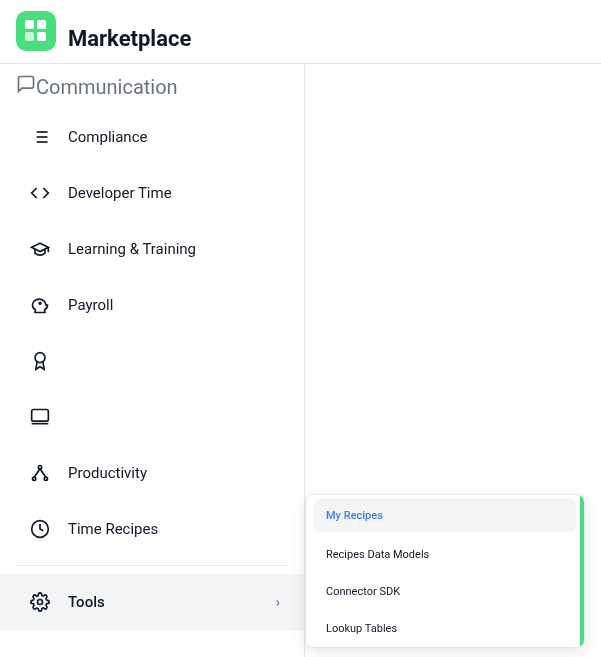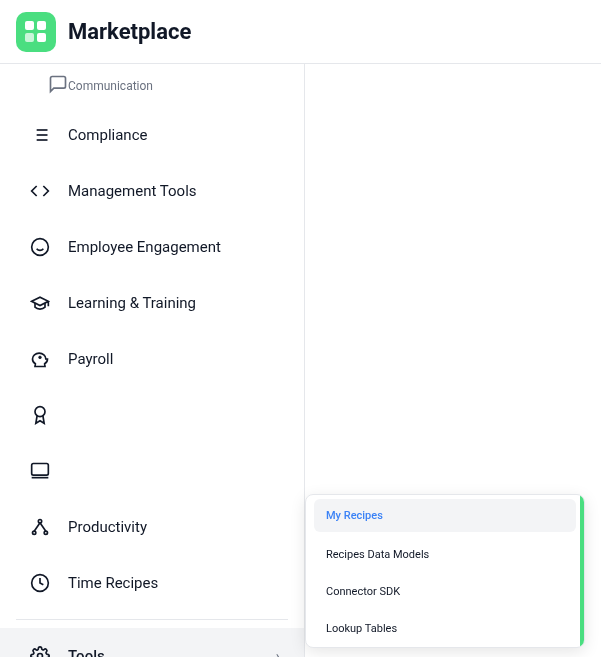--- a/index.html
+++ b/index.html
@@ -8,21 +8,21 @@
       background: #fff;
       width: 601px;
       height: 657px;
       overflow: hidden;
       position: relative;
     }
 
     
     .header {
       display: flex;
-      align-items: center;
+      align-items: flex-end;
       padding: 12px 16px;
       border-bottom: 1px solid #e5e7eb;
       background: #fff;
       height: 64px;
     }
     .logo-icon {
       width: 40px;
       height: 40px;
       border-radius: 10px;
       background: #4ade80;
@@ -109,22 +109,21 @@
       height: 1px;
       background: #e5e7eb;
       margin: 8px 16px;
     }
 
     .sidebar-top-fade {
       display: flex;
       align-items: center;
       padding: 10px 16px;
       color: #6b7280;
-      font-size: 12px;
-      margin-left: 32px;
+      font-size: 20px;
     }
 
     
     .dropdown-panel {
       position: absolute;
       left: 305px;
       top: 0;
       width: 280px;
       background: #fff;
       border: 1px solid #e5e7eb;
@@ -215,34 +214,23 @@
       <span class="label">Compliance</span>
     </div>
 
     <div class="sidebar-item">
       <div class="icon">
         <svg width="20" height="20" viewBox="0 0 24 24" fill="none" stroke="currentColor" stroke-width="2">
           <polyline points="16 18 22 12 16 6"></polyline>
             <polyline points="8 6 2 12 8 18"></polyline>
         </svg>
       </div>
-      <span class="label">Management Tools</span>
-    </div>
-
-    <div class="sidebar-item">
-      <div class="icon">
-        <svg width="20" height="20" viewBox="0 0 24 24" fill="none" stroke="currentColor" stroke-width="2">
-          <circle cx="12" cy="12" r="10"></circle>
-          <path d="M8 14s1.5 2 4 2 4-2 4-2"></path>
-          <line x1="9" y1="9" x2="9.01" y2="9"></line>
-            <line x1="15" y1="9" x2="15.01" y2="9"></line>
-        </svg>
-      </div>
-      <span class="label">Employee Engagement</span>
-    </div>
+      <span class="label">Developer Time</span>
+    </div>
+
 
     <div class="sidebar-item">
       <div class="icon">
         <svg width="20" height="20" viewBox="0 0 24 24" fill="none" stroke="currentColor" stroke-width="2">
           <path d="M22 10v6M2 10l10-5 10 5-10 5z"></path>
           <path d="M6 12v5c3 3 9 3 12 0v-5"></path>
         </svg>
       </div>
       <span class="label">Learning &amp; Training</span>
     </div>

